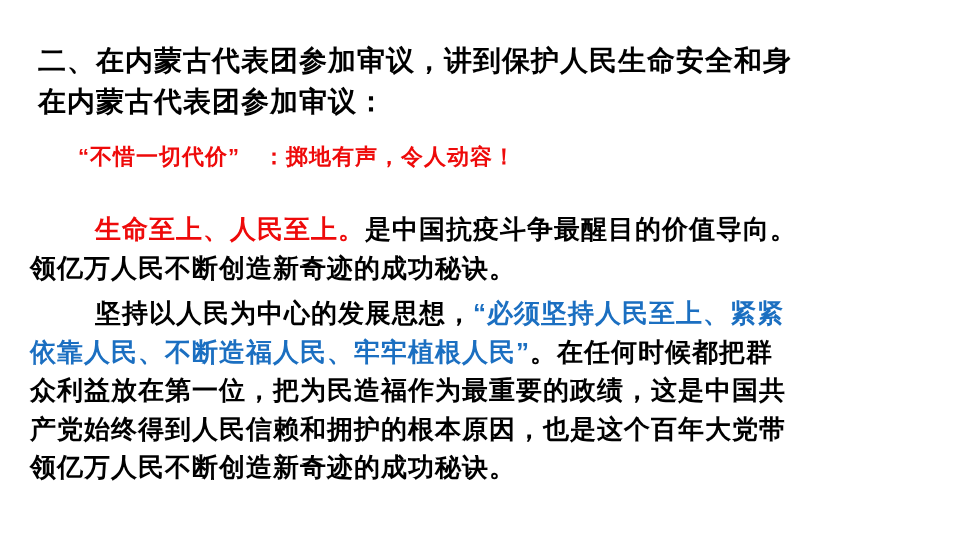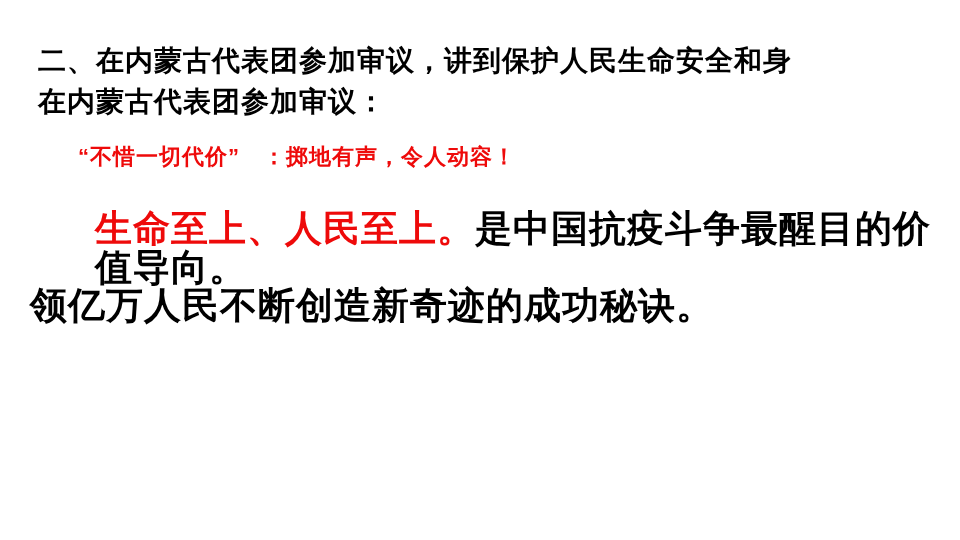--- a/index.html
+++ b/index.html
@@ -32,21 +32,21 @@
     top: 139px;
     width: 860px;
     font-size: 22px;
     line-height: 36px;
     letter-spacing: 1px;
   }
   .para {
     position: absolute;
     left: 30px;
     width: 908px;
-    font-size: 37px;
+    font-size: 26px;
     line-height: 38.5px;
     letter-spacing: 1px;
   }
   .para1 { top: 210px; }
   .para2 { top: 294px; }
   .indent { padding-left: 65px; }
   .red  { color: #ee0a0a; }
   .blue { color: #1b6fc1; }
 </style>
 </head>
@@ -61,14 +61,25 @@
 
   <div class="quote-line red">“不惜一切代价”　：掷地有声，令人动容！</div>
 
   <div class="para para1">
     <div class="indent">
       <span class="red">生命至上、人民至上。</span><span>是中国抗疫斗争最醒目的价值导向。</span>
     </div>
     <div>领亿万人民不断创造新奇迹的成功秘诀。</div>
   </div>
 
+  <div class="para para2">
+    <div class="indent">
+      <span>坚持以人民为中心的发展思想，</span><span class="blue">“必须坚持人民至上、紧紧</span>
+    </div>
+    <div>
+      <span class="blue">依靠人民、不断造福人民、牢牢植根人民”</span><span>。在任何时候都把群</span>
+    </div>
+    <div>众利益放在第一位，把为民造福作为最重要的政绩，这是中国共</div>
+    <div>产党始终得到人民信赖和拥护的根本原因，也是这个百年大党带</div>
+    <div>领亿万人民不断创造新奇迹的成功秘诀。</div>
+  </div>
 
 </div>
 
 </body></html>

